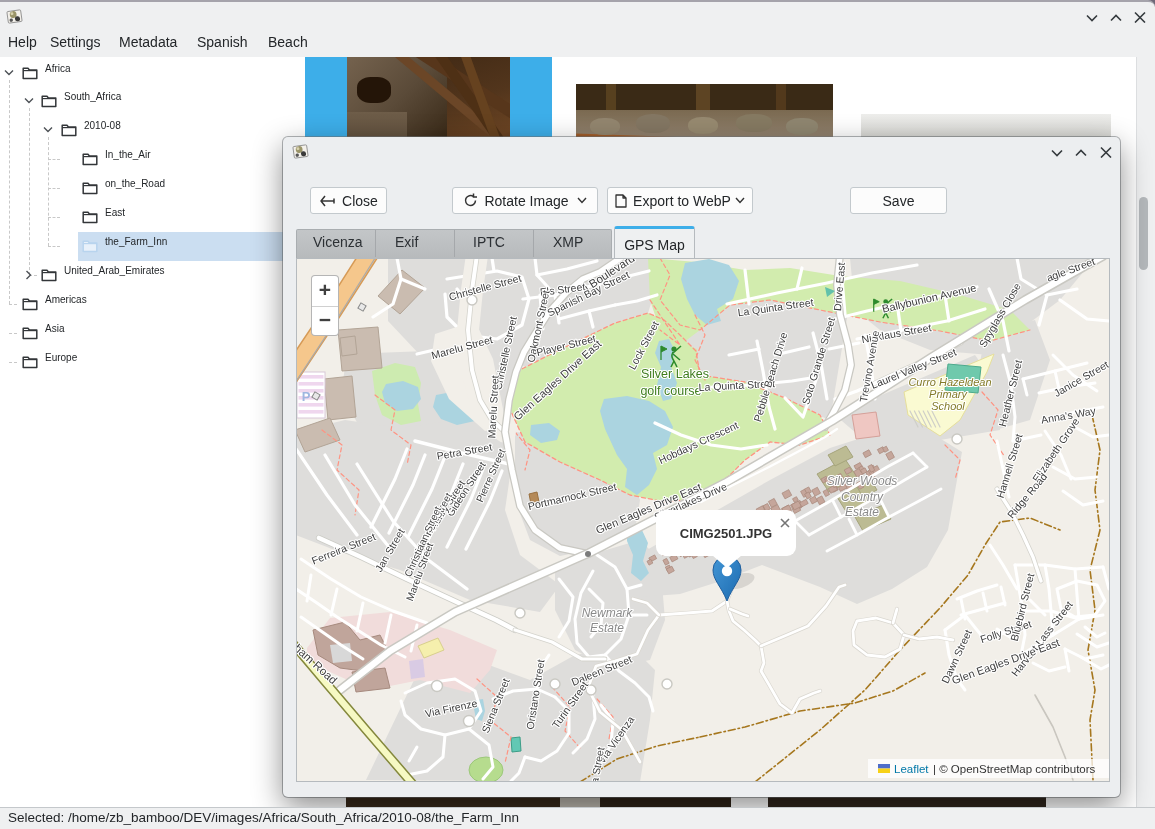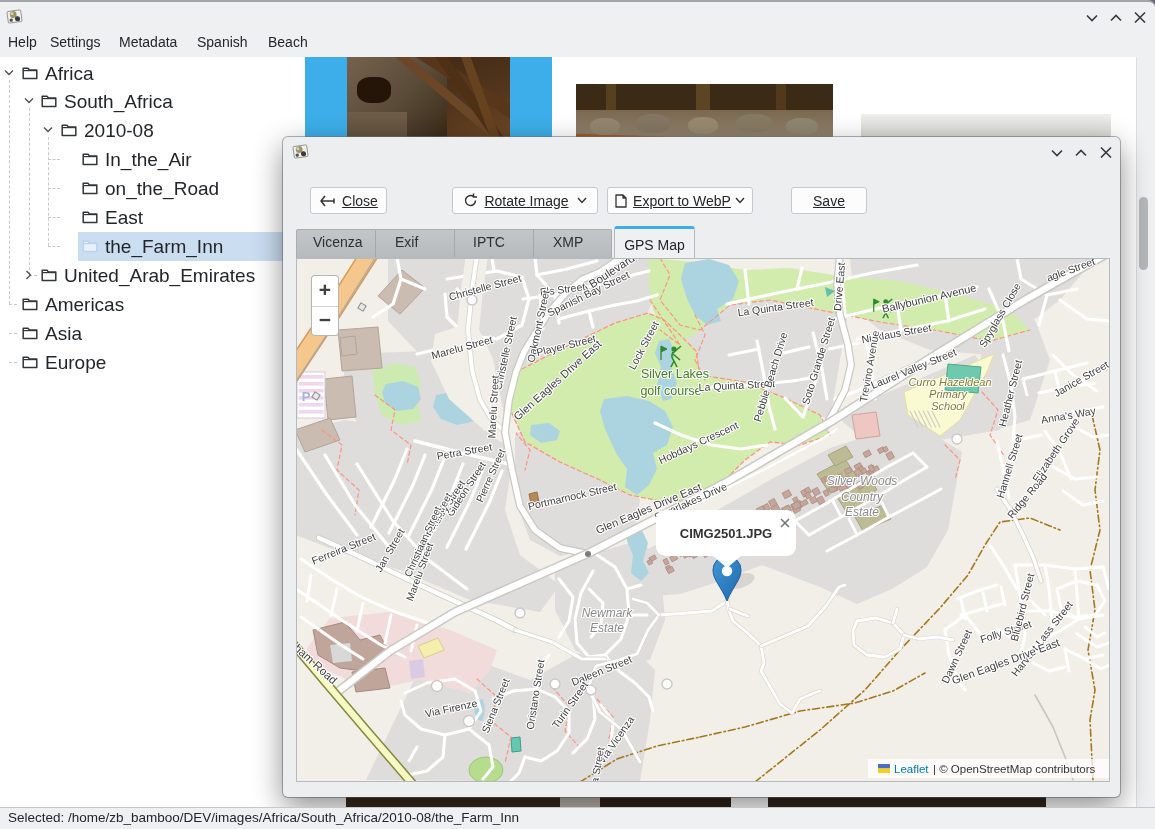--- a/index.html
+++ b/index.html
@@ -1,29 +1,29 @@
 <!DOCTYPE html>
 <html><head><meta charset="utf-8"><style>
 * { margin:0; padding:0; box-sizing:border-box; }
 body { width:1155px; height:829px; overflow:hidden; font-family:"Liberation Sans",sans-serif; background:#eff0f1; color:#232629; position:relative; }
 .titlebar { position:absolute; left:0; top:0; width:1155px; height:28px; background:#eff0f1; border-top:2px solid #a5a3ab; }
 .title { position:absolute; top:6px; width:100%; text-align:center; font-size:13.5px; color:#1e2225; }
 .menubar { position:absolute; left:0; top:28px; width:1155px; height:29px; background:#eff0f1; }
 .menubar span { position:absolute; top:6px; font-size:14px; }
 .content { position:absolute; left:0; top:57px; width:1136px; height:750px; background:#ffffff; }
-.trow { position:absolute; font-size:19px; white-space:nowrap; }
+.trow { position:absolute; font-size:10px; white-space:nowrap; }
 .guide { position:absolute; width:0; border-left:1px dashed #c8c8c8; }
 .hguide { position:absolute; height:0; border-top:1px dashed #c8c8c8; }
 .statusbar { position:absolute; left:0; top:807px; width:1155px; height:22px; background:#eff0f1; border-top:1px solid #c4c8cb; font-size:13.5px; padding:2px 0 0 8px; }
 .scroll { position:absolute; left:1136px; top:57px; width:19px; height:750px; background:#eff0f1; border-left:1px solid #dcdee0; }
 .handle { position:absolute; left:1139px; top:197px; width:9px; height:73px; background:#b4b8bb; border-radius:4.5px; }
 .dialog { position:absolute; left:283px; top:137px; width:837px; height:660px; background:#eceef0; border-radius:5px; box-shadow:0 10px 30px rgba(0,0,0,0.45), 0 0 0 1px rgba(120,125,130,0.55); }
 .dlgtitle { position:absolute; left:0; top:0; width:100%; height:28px; }
 .dlgtitle .t { position:absolute; top:7px; width:100%; text-align:center; font-size:13.5px; }
-.btn { position:absolute; top:50px; height:27px; background:#fcfcfc; border:1px solid #c3c9cd; border-radius:3px; font-size:14px; display:flex; align-items:center; justify-content:center; color:#232629;text-decoration:underline; }
+.btn { position:absolute; top:50px; height:27px; background:#fcfcfc; border:1px solid #c3c9cd; border-radius:3px; font-size:14px; display:flex; align-items:center; justify-content:center; color:#232629; }
 .tabs-bg { position:absolute; left:13px; top:92px; width:316px; height:29px; background:linear-gradient(#c3c6c8,#b7babc); border:1px solid #a9adb0; border-bottom:none; border-radius:2px 2px 0 0; }
 .tab { position:absolute; top:97px; font-size:14px; color:#2c3034; }
 .tabsep { position:absolute; top:93px; width:1px; height:27px; background:#a5a8ab; }
 .activetab { position:absolute; left:331px; top:89px; width:81px; height:48px; background:#eef0f1; border:1px solid #b5babe; border-bottom:none; border-top:3px solid #3daee9; border-radius:3px 3px 0 0; font-size:14px; text-align:center; padding-top:8px; }
 .mapframe { position:absolute; left:13px; top:121px; width:814px; height:524px; border:1px solid #b5babe; background:#f2efe9; }
 .zoomctl { position:absolute; left:14px; top:16px; width:28px; height:61px; background:#ffffff; border:1.5px solid rgba(120,120,120,0.55); border-radius:4px; z-index:5; }
 .zoomctl .plus { position:absolute; left:0; top:2px; width:100%; text-align:center; font-size:21px; font-weight:700; color:#404040; }
 .zoomctl .minus { position:absolute; left:0; top:32px; width:100%; text-align:center; font-size:21px; font-weight:700; color:#404040; }
 .zoomctl .div { position:absolute; left:0; top:30px; width:100%; height:1px; background:#d0d0d0; }
 </style></head>
@@ -206,21 +206,21 @@
         <path d="M1,1 L5,5.5 L9,1" stroke="#333" stroke-width="1.4" fill="none"></path>
       </svg></div>
   <div class="btn" style="left:169px;width:146px">
     <svg width="15" height="15" viewBox="0 0 15 15" style="margin-right:6px">
         <path d="M12.5,7.5 a5,5 0 1 1 -2,-4" stroke="#333" stroke-width="1.5" fill="none"></path>
         <path d="M10.5,0.5 L10.5,4 L14,4" stroke="#333" stroke-width="1.5" fill="none"></path>
       </svg>Rotate Image
     <svg width="10" height="7" viewBox="0 0 10 7" style="margin-left:8px">
         <path d="M1,1 L5,5.5 L9,1" stroke="#333" stroke-width="1.4" fill="none"></path>
       </svg></div>
-  <div class="btn" style="left:508px;width:76px">Save</div>
+  <div class="btn" style="left:567px;width:97px">Save</div>
   <div class="tabs-bg"></div>
   <div class="tab" style="left:30px">Vicenza</div>
   <div class="tab" style="left:112px">Exif</div>
   <div class="tab" style="left:190px">IPTC</div>
   <div class="tab" style="left:270px">XMP</div>
   <div class="tabsep" style="left:92px"></div>
   <div class="tabsep" style="left:171px"></div>
   <div class="tabsep" style="left:250px"></div>
   <div class="activetab">GPS Map</div>
   <div class="mapframe"><svg width="812" height="522" viewBox="0 0 812 522" style="font-family:'Liberation Sans',sans-serif" xmlns="http://www.w3.org/2000/svg">

